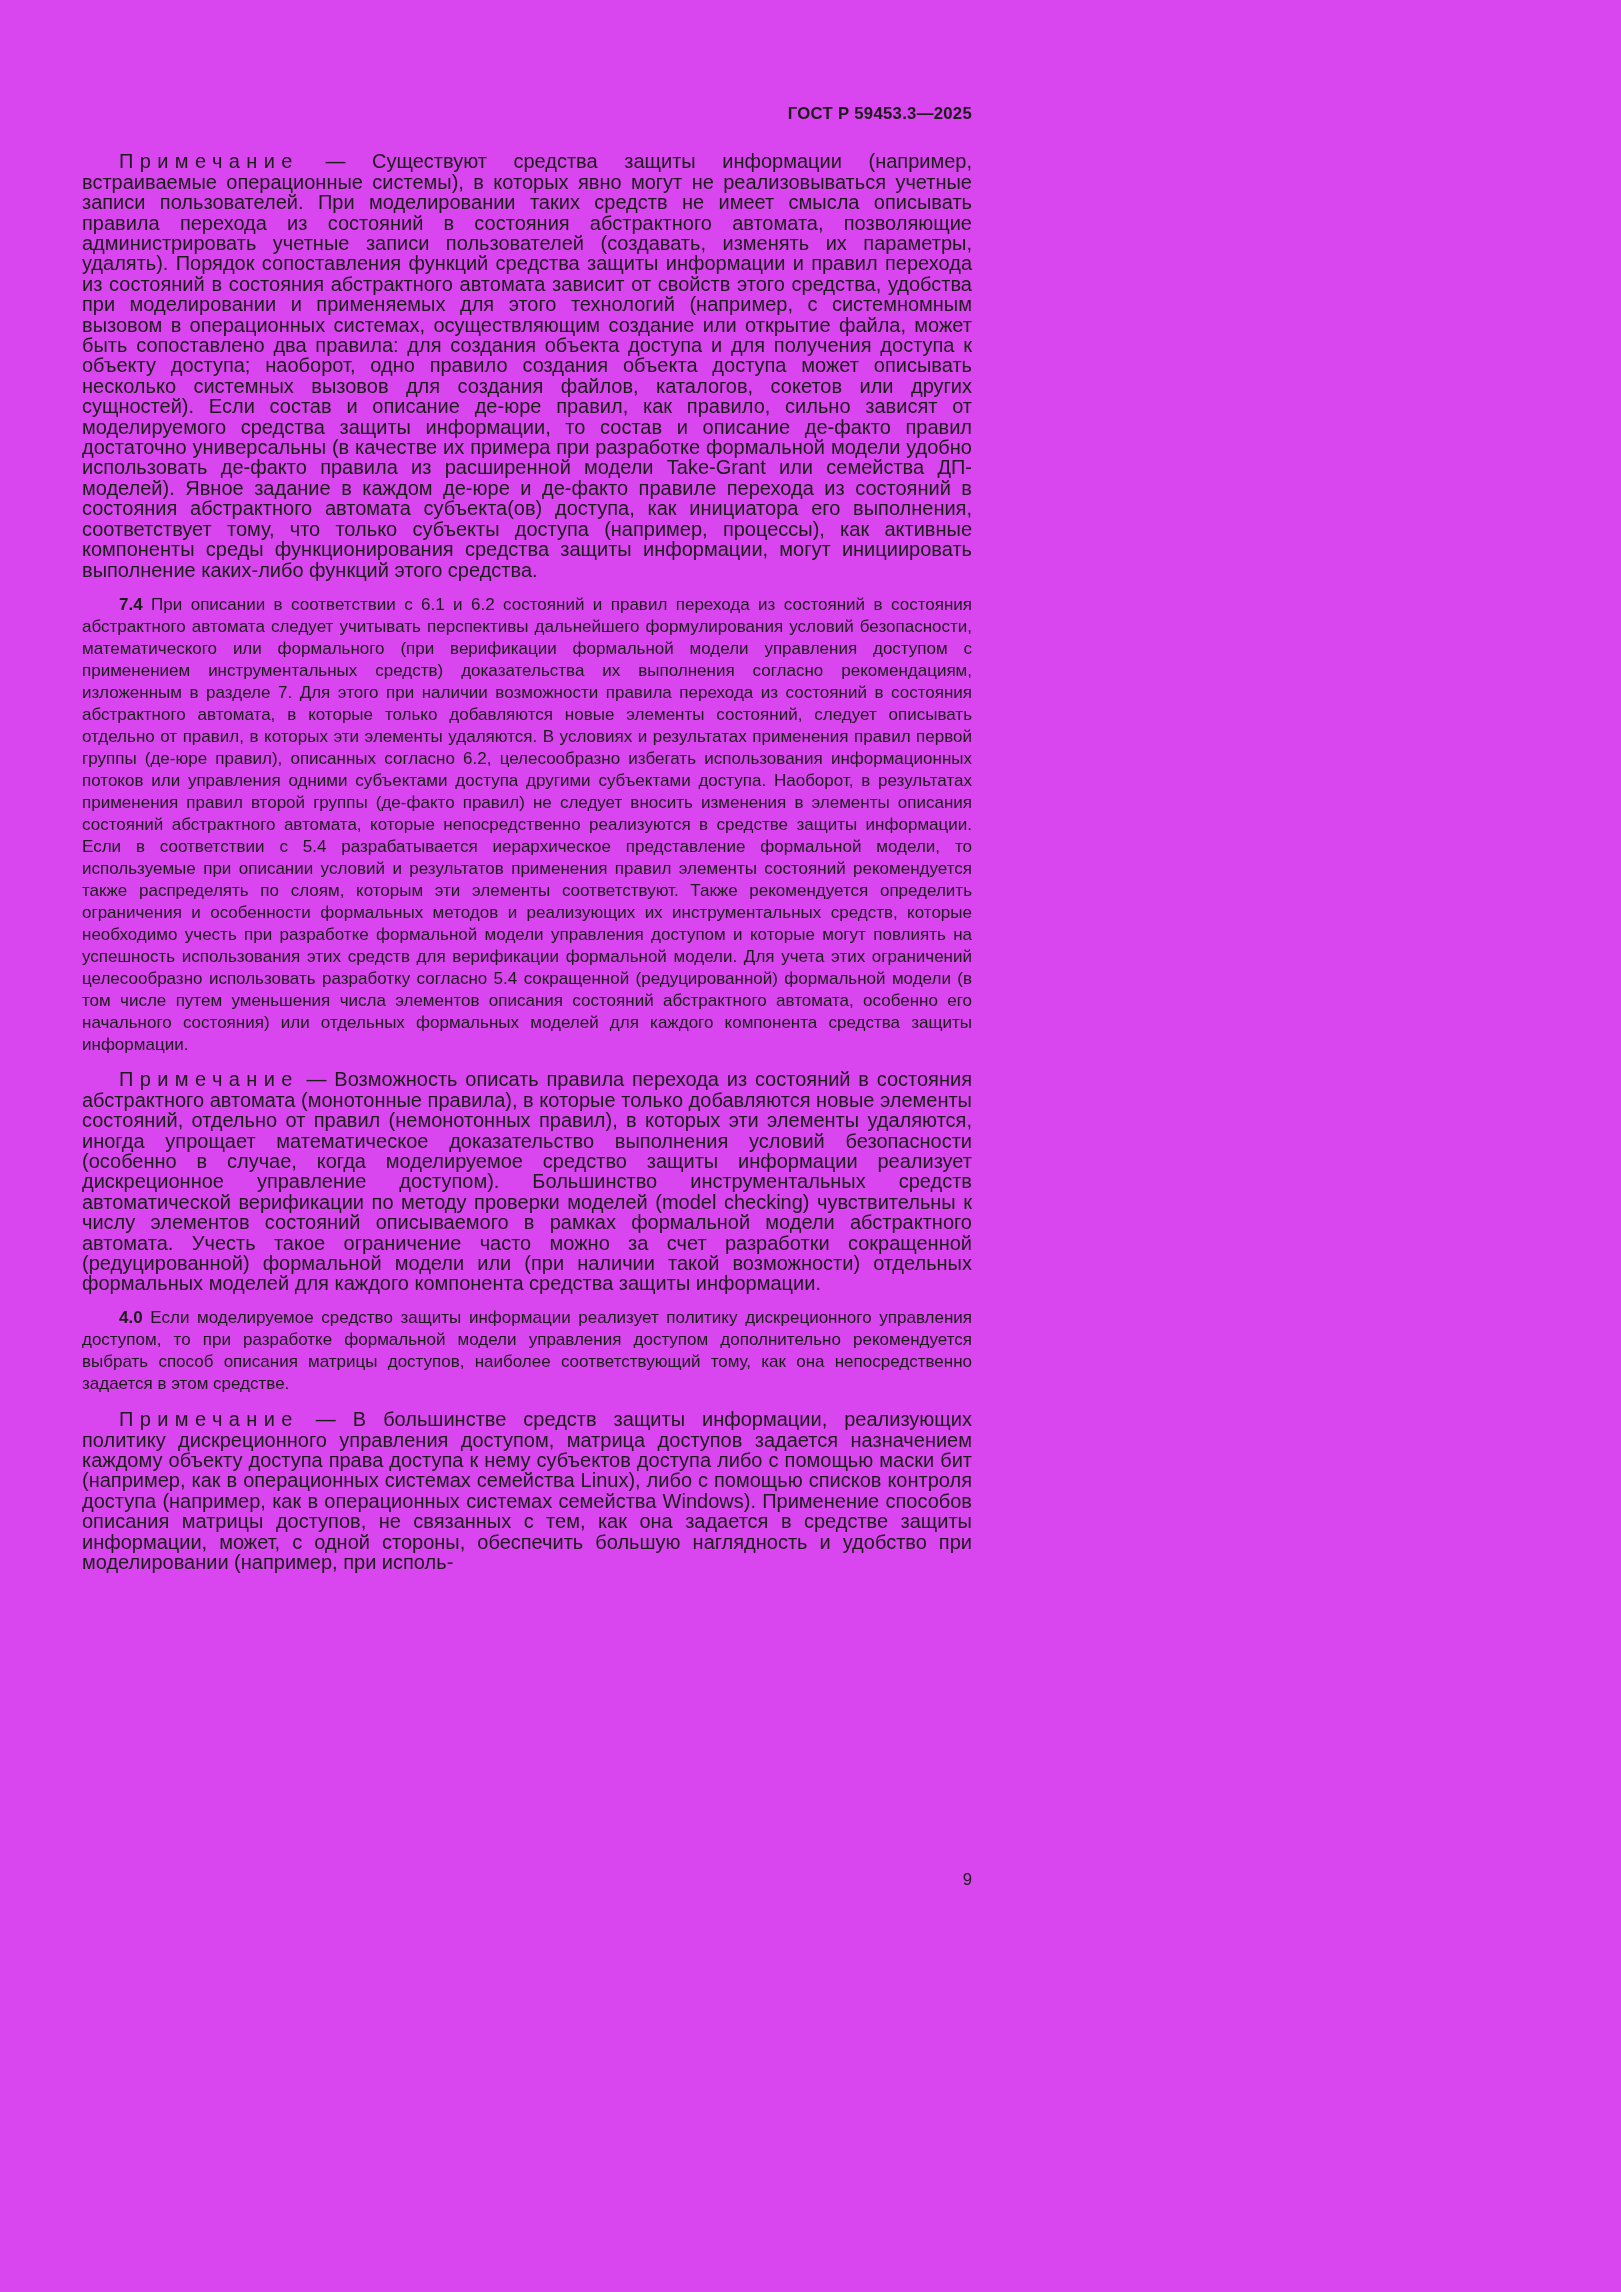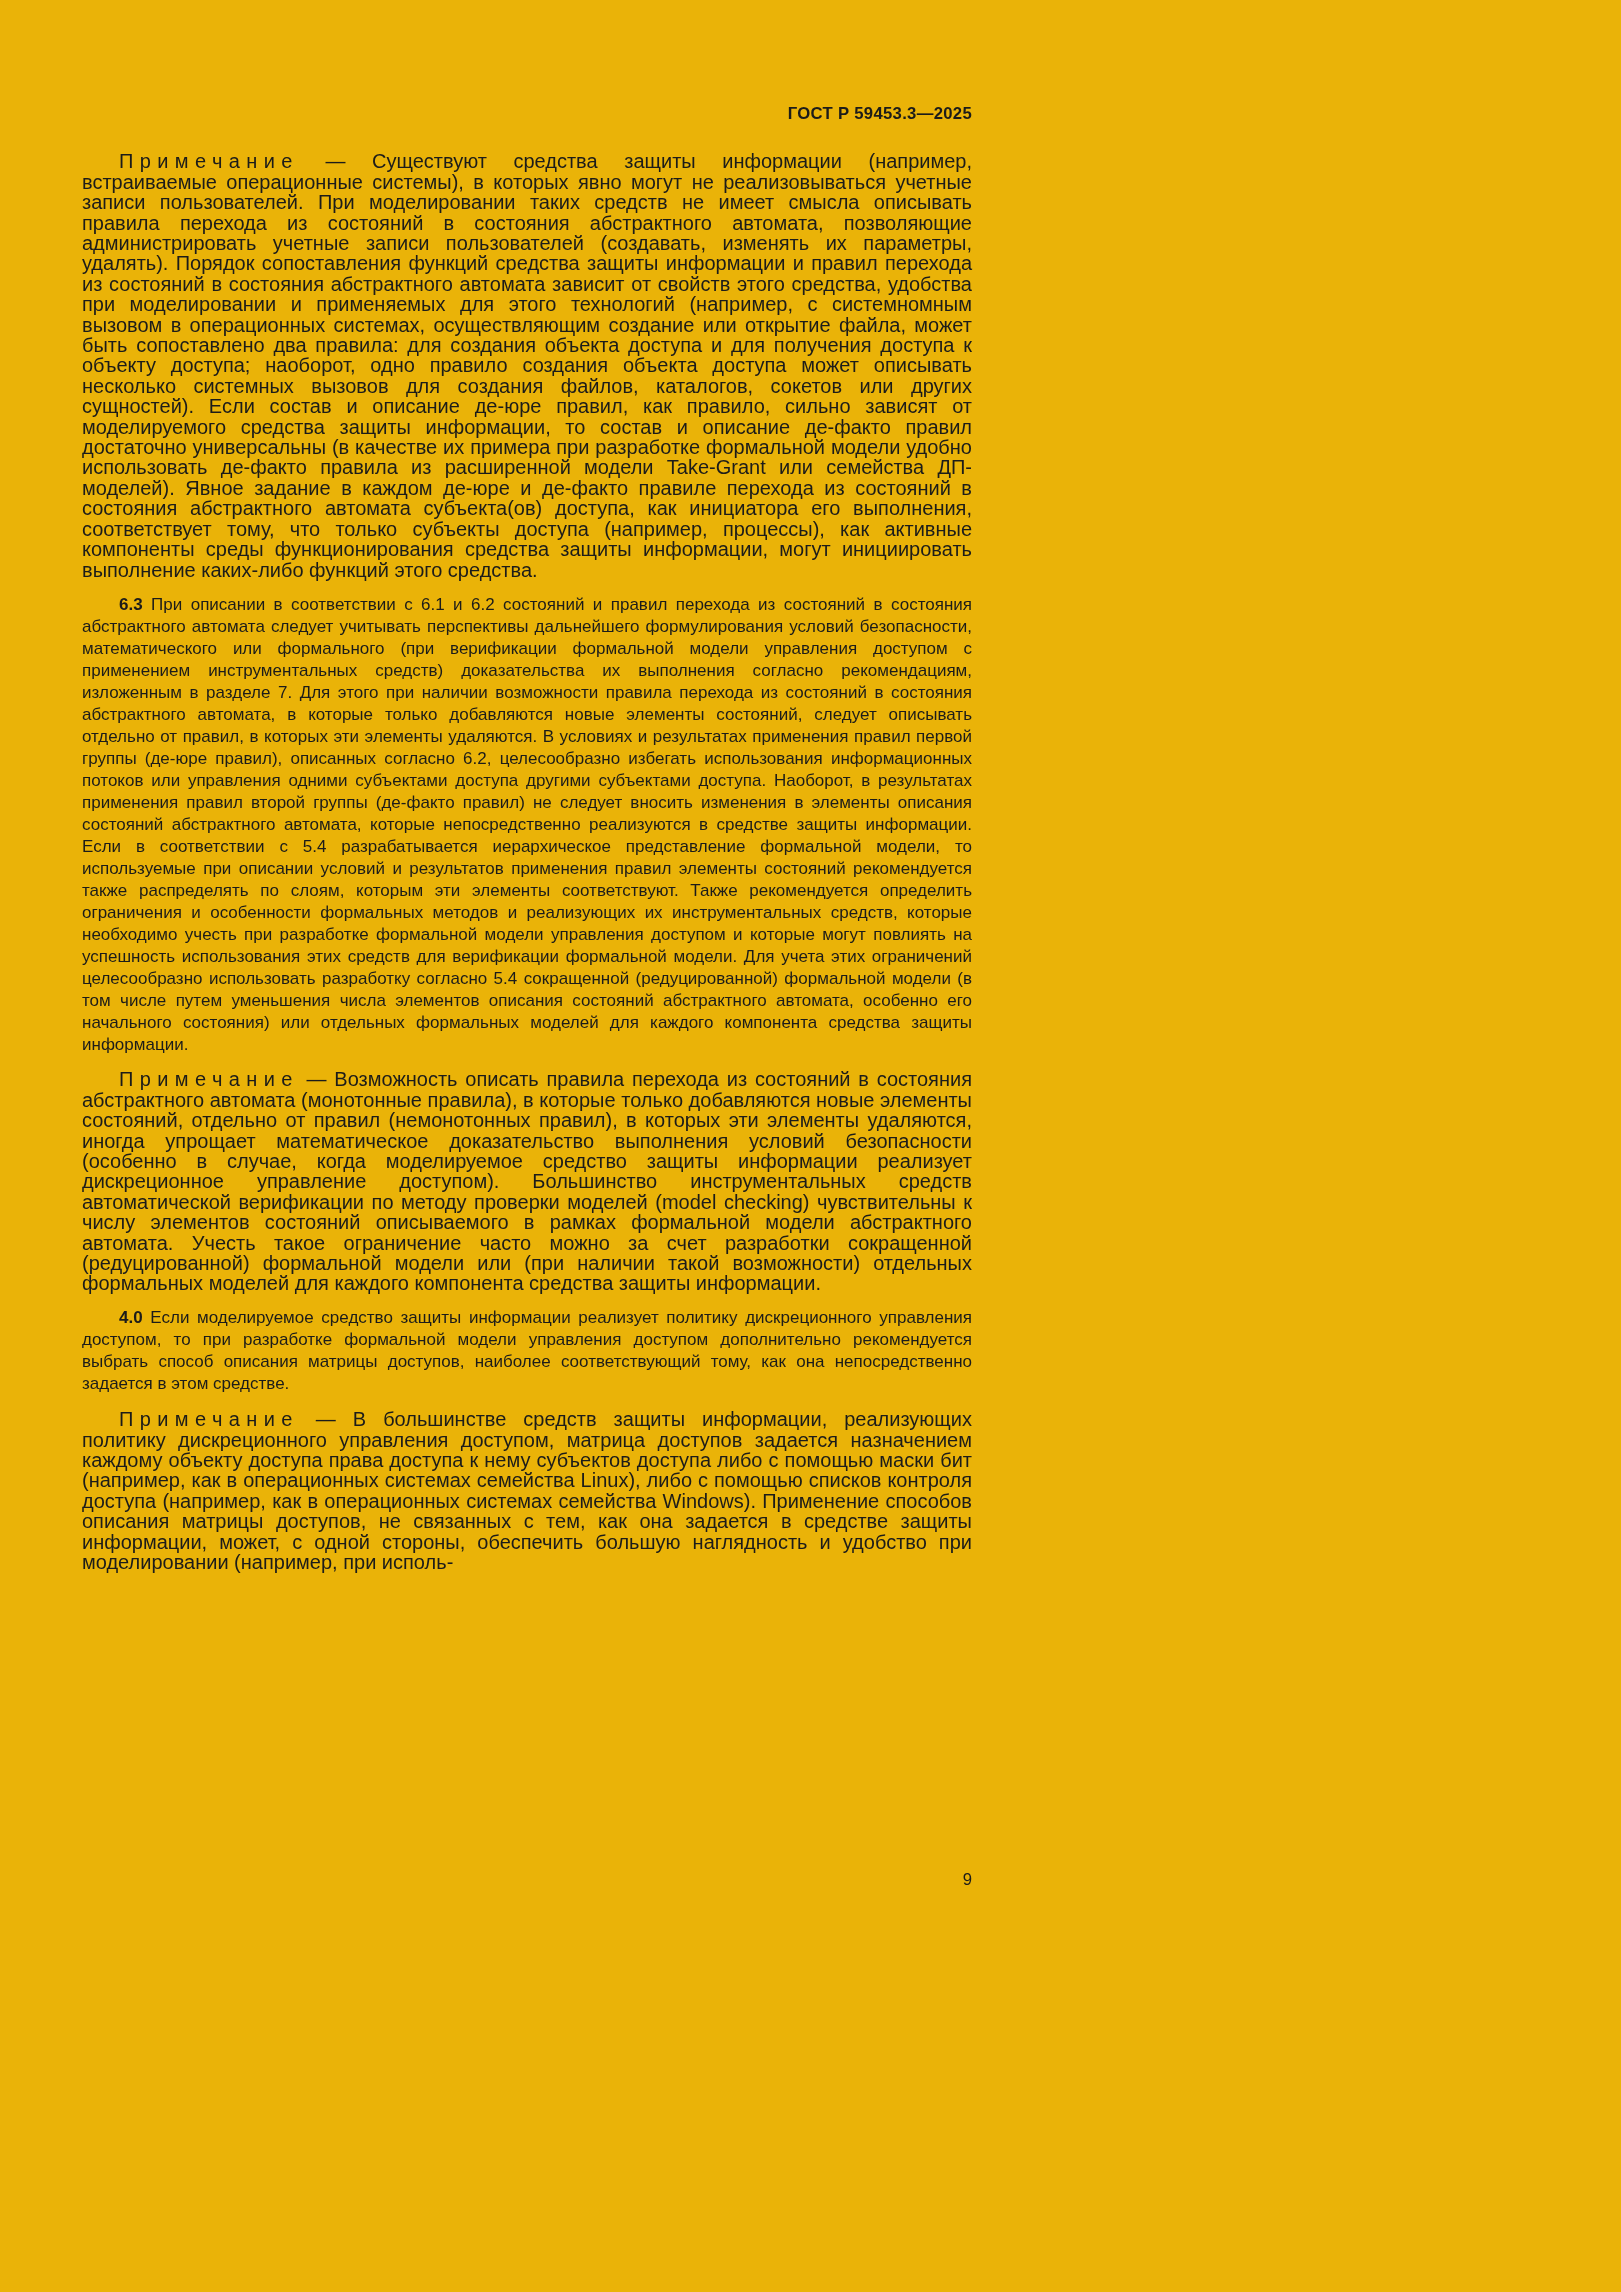--- a/index.html
+++ b/index.html
@@ -4,21 +4,21 @@
 <style>
   html, body {
     margin: 0;
     padding: 0;
     background: #ffffff;
   }
   .page {
     position: relative;
     width: 1621px;
     height: 2293px;
-    background: #eab308;
+    background: #d946ef;
     color: #1c1c1a;
     font-family: "Liberation Sans", "DejaVu Sans", sans-serif;
     overflow: hidden;
   }
   .content {
     position: absolute;
     left: 82px;
     top: 104px;
     width: 890px;
   }
@@ -66,21 +66,21 @@
     <div class="doc-header">
       <span>ГОСТ Р 59453.3—2025</span>
     </div>
 
     <p class="block note">
       <span class="note-label">Примечание</span>
       <span>— Существуют средства защиты информации (например, встраиваемые операционные системы), в которых явно могут не реализовываться учетные записи пользователей. При моделировании таких средств не имеет смысла описывать правила перехода из состояний в состояния абстрактного автомата, позволяющие администрировать учетные записи пользователей (создавать, изменять их параметры, удалять). Порядок сопоставления функций средства защиты информации и правил перехода из состояний в состояния абстрактного автомата зависит от свойств этого средства, удобства при моделировании и применяемых для этого технологий (например, с системномным вызовом в операционных системах, осуществляющим создание или открытие файла, может быть сопоставлено два правила: для создания объекта доступа и для получения доступа к объекту доступа; наоборот, одно правило создания объекта доступа может описывать несколько системных вызовов для создания файлов, каталогов, сокетов или других сущностей). Если состав и описание де-юре правил, как правило, сильно зависят от моделируемого средства защиты информации, то состав и описание де-факто правил достаточно универсальны (в качестве их примера при разработке формальной модели удобно использовать де-факто правила из расширенной модели Take-Grant или семейства ДП-моделей). Явное задание в каждом де-юре и де-факто правиле перехода из состояний в состояния абстрактного автомата субъекта(ов) доступа, как инициатора его выполнения, соответствует тому, что только субъекты доступа (например, процессы), как активные компоненты среды функционирования средства защиты информации, могут инициировать выполнение каких-либо функций этого средства.</span>
     </p>
 
     <p class="block body-para">
-      <span class="clause-num">6.3</span>
+      <span class="clause-num">7.4</span>
       <span>При описании в соответствии с 6.1 и 6.2 состояний и правил перехода из состояний в состояния абстрактного автомата следует учитывать перспективы дальнейшего формулирования условий безопасности, математического или формального (при верификации формальной модели управления доступом с применением инструментальных средств) доказательства их выполнения согласно рекомендациям, изложенным в разделе 7. Для этого при наличии возможности правила перехода из состояний в состояния абстрактного автомата, в которые только добавляются новые элементы состояний, следует описывать отдельно от правил, в которых эти элементы удаляются. В условиях и результатах применения правил первой группы (де-юре правил), описанных согласно 6.2, целесообразно избегать использования информационных потоков или управления одними субъектами доступа другими субъектами доступа. Наоборот, в результатах применения правил второй группы (де-факто правил) не следует вносить изменения в элементы описания состояний абстрактного автомата, которые непосредственно реализуются в средстве защиты информации. Если в соответствии с 5.4 разрабатывается иерархическое представление формальной модели, то используемые при описании условий и результатов применения правил элементы состояний рекомендуется также распределять по слоям, которым эти элементы соответствуют. Также рекомендуется определить ограничения и особенности формальных методов и реализующих их инструментальных средств, которые необходимо учесть при разработке формальной модели управления доступом и которые могут повлиять на успешность использования этих средств для верификации формальной модели. Для учета этих ограничений целесообразно использовать разработку согласно 5.4 сокращенной (редуцированной) формальной модели (в том числе путем уменьшения числа элементов описания состояний абстрактного автомата, особенно его начального состояния) или отдельных формальных моделей для каждого компонента средства защиты информации.</span>
     </p>
 
     <p class="block note">
       <span class="note-label">Примечание</span>
       <span>— Возможность описать правила перехода из состояний в состояния абстрактного автомата (монотонные правила), в которые только добавляются новые элементы состояний, отдельно от правил (немонотонных правил), в которых эти элементы удаляются, иногда упрощает математическое доказательство выполнения условий безопасности (особенно в случае, когда моделируемое средство защиты информации реализует дискреционное управление доступом). Большинство инструментальных средств автоматической верификации по методу проверки моделей (model checking) чувствительны к числу элементов состояний описываемого в рамках формальной модели абстрактного автомата. Учесть такое ограничение часто можно за счет разработки сокращенной (редуцированной) формальной модели или (при наличии такой возможности) отдельных формальных моделей для каждого компонента средства защиты информации.</span>
     </p>
 
     <p class="block body-para">
       <span class="clause-num">4.0</span>

